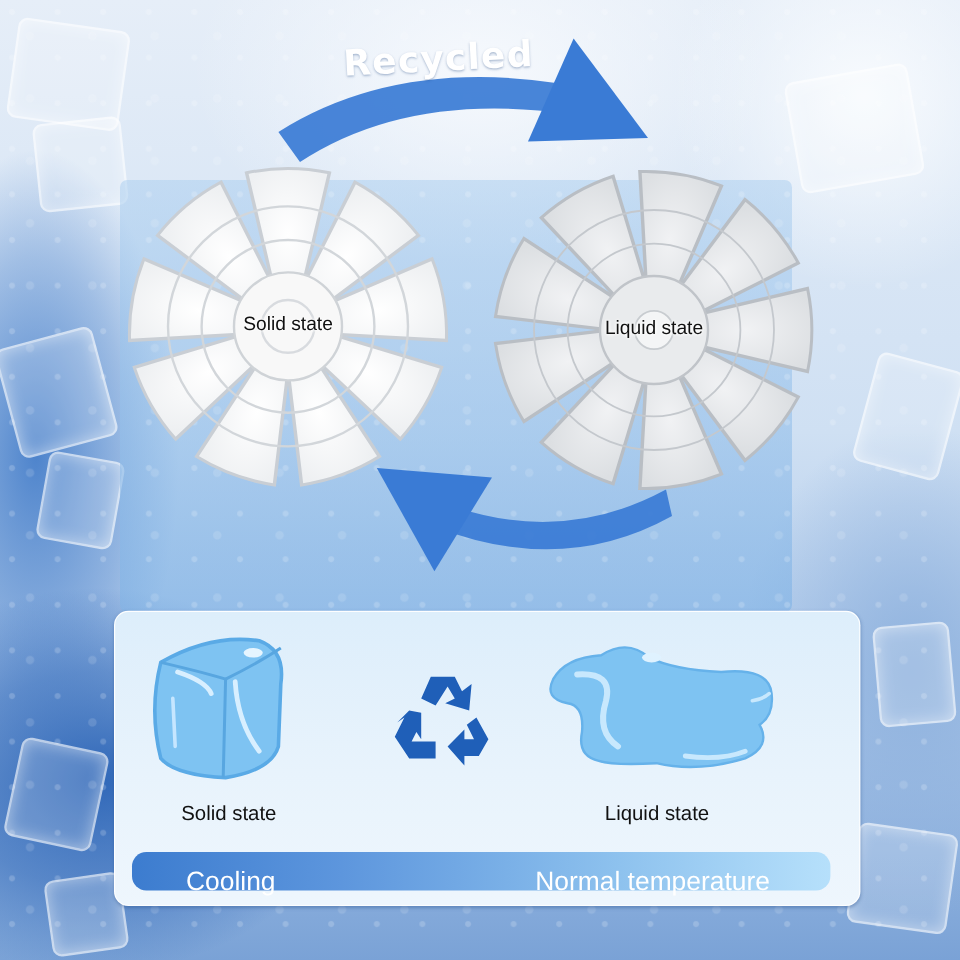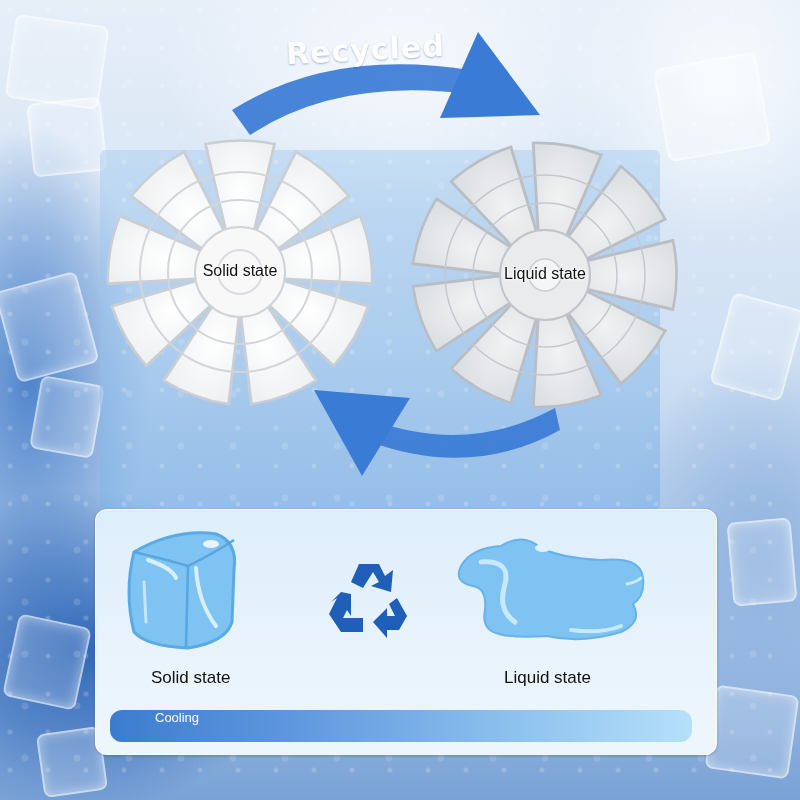--- a/index.html
+++ b/index.html
@@ -63,22 +63,22 @@
   .state-label {
     position: absolute; font-family: "Liberation Sans", sans-serif;
     font-size: 17px; color: #111; white-space: nowrap;
   }
   .temp-bar {
     position: absolute; left: 14px; top: 200px; width: 582px; height: 32px;
     border-radius: 12px;
     background: linear-gradient(90deg, #3c7ccf 0%, #5d96dd 30%, #8ec2ee 70%, #b6e0fb 100%);
   }
   .temp-text {
-    position: absolute; top: 0; font-family: "Liberation Sans", sans-serif;
-    font-size: 13px; color: #ffffff; white-space: nowrap;
+    position: absolute; top: 12px; font-family: "Liberation Sans", sans-serif;
+    font-size: 22px; color: #ffffff; white-space: nowrap;
   }
 </style>
 </head>
 <body>
 
 <div class="bg">
   <div class="cube-deco" style="left:10px;top:20px;width:90px;height:80px;transform:rotate(8deg);"></div>
   <div class="cube-deco" style="left:30px;top:100px;width:70px;height:70px;transform:rotate(-6deg);"></div>
   <div class="cube-deco" style="left:5px;top:280px;width:80px;height:90px;transform:rotate(-15deg);"></div>
   <div class="cube-deco" style="left:35px;top:380px;width:60px;height:70px;transform:rotate(10deg);"></div>
@@ -223,14 +223,15 @@
     <ellipse cx="92" cy="22" rx="8" ry="4" fill="#dff2ff"></ellipse>
     <path d="M120 104 Q 150 108 170 100" fill="none" stroke="#c8e8fd" stroke-width="4" stroke-linecap="round"></path>
     <path d="M176 58 Q 186 56 190 52" fill="none" stroke="#c8e8fd" stroke-width="3" stroke-linecap="round"></path>
   </svg>
 
   <div class="state-label" style="left:55px;top:158px;">Solid state</div>
   <div class="state-label" style="left:408px;top:158px;">Liquid state</div>
 
   <div class="temp-bar">
     <span class="temp-text" style="left:45px;">Cooling</span>
+    <span class="temp-text" style="left:336px;">Normal temperature</span>
   </div>
 </div>
 
 </body></html>

